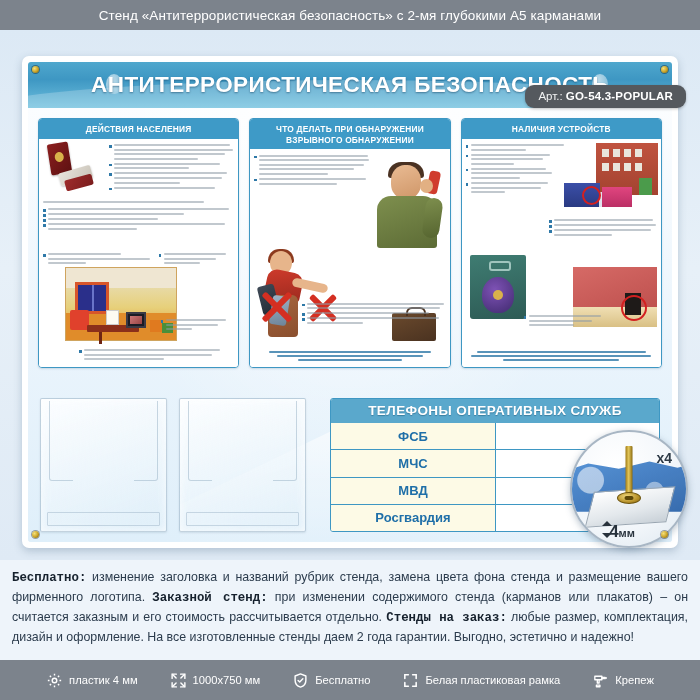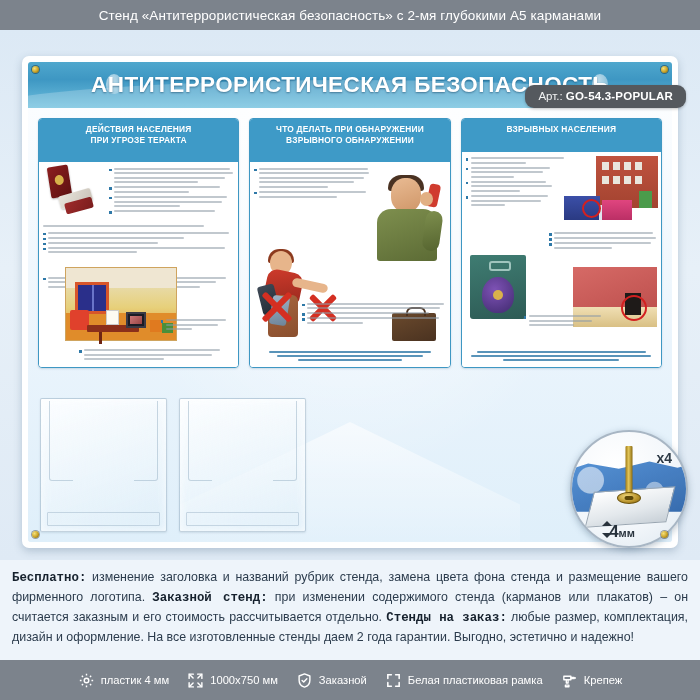--- a/index.html
+++ b/index.html
@@ -133,21 +133,21 @@
     overflow:hidden;
     display:flex; flex-direction:column;
     box-shadow:0 1px 2px rgba(40,90,130,.18);
   }
   .panel-head{
     background:#3e9ac7;
     color:#ffffff;
     font-weight:bold;
     font-size:8.4px;
     text-align:center;
-    padding:5px 3px 17px 3px;
+    padding:5px 3px 4px 3px;
     line-height:1.25;
     letter-spacing:.2px;
   }
   .panel-body{
     position:relative;
     flex:1;
     background:#ffffff;
     padding:4px 5px;
     overflow:hidden;
   }
@@ -531,21 +531,21 @@
     color:#2b3b4c;
     text-align:justify;
   }
   .desc b{ color:#16212d;font-family:Liberation Mono, monospace; }
 
   
   .featurebar{
     position:absolute; left:0; bottom:0; width:700px; height:40px;
     background:#7c838c;
     display:flex; align-items:center; justify-content:center;
-    gap:18px;
+    gap:32px;
     color:#ffffff; font-size:11.2px;
   }
   .feat{ display:flex; align-items:center; gap:6px; white-space:nowrap; }
   .feat svg{ display:block; }
 </style>
 </head>
 <body>
 
 <div class="topbar">
   <span>Стенд «Антитеррористическая безопасность» с 2-мя глубокими А5 карманами</span>
@@ -568,21 +568,20 @@
       </div>
 
       <div class="stand-body">
         <div class="bg-chev"></div>
 
         <div class="panels">
 
           <div class="panel">
             <div class="panel-head">
               <div>ДЕЙСТВИЯ НАСЕЛЕНИЯ</div>
-              <div>ПРИ УГРОЗЕ ТЕРАКТА</div>
             </div>
             <div class="panel-body">
 
               <div class="p1-docs">
                 <div class="passport"></div>
                 <div class="card-a"></div>
                 <div class="card-b"></div>
               </div>
 
               <div style="position:absolute;left:70px;top:3px;right:4px;">
@@ -730,21 +729,21 @@
               <div class="p2-warn">
                 <div class="microline micro-blue" style="width:86%;margin:2px auto"></div>
                 <div class="microline micro-blue" style="width:78%;margin:2px auto"></div>
                 <div class="microline micro-blue" style="width:56%;margin:2px auto"></div>
               </div>
             </div>
           </div>
 
           <div class="panel">
             <div class="panel-head">
-              <div>ВЗРЫВНЫХ НАСЕЛЕНИЯ</div>
+              <div>НАЛИЧИЯ УСТРОЙСТВ</div>
             </div>
             <div class="panel-body">
 
               <div style="position:absolute;left:4px;top:3px;width:50%">
                 <div class="microblock micro-bullet">
                   <div class="microline" style="width:99%"></div>
                   <div class="microline" style="width:58%"></div>
                 </div>
                 <div class="microblock micro-bullet">
                   <div class="microline" style="width:84%"></div>
@@ -818,20 +817,41 @@
             </div>
           </div>
 
         </div>
 
         <div class="pockets">
           <div class="pocket"></div>
           <div class="pocket"></div>
         </div>
 
+        <div class="phones">
+          <div class="phones-head">ТЕЛЕФОНЫ ОПЕРАТИВНЫХ СЛУЖБ</div>
+          <div class="phones-rows">
+            <div class="prow">
+              <div class="pcell-name">ФСБ</div>
+              <div class="pcell-val"></div>
+            </div>
+            <div class="prow">
+              <div class="pcell-name">МЧС</div>
+              <div class="pcell-val"></div>
+            </div>
+            <div class="prow">
+              <div class="pcell-name">МВД</div>
+              <div class="pcell-val"></div>
+            </div>
+            <div class="prow">
+              <div class="pcell-name">Росгвардия</div>
+              <div class="pcell-val"></div>
+            </div>
+          </div>
+        </div>
 
       </div>
     </div>
   </div>
 
   <div class="art-badge">
     <span class="lbl">Арт.:</span>
     <span class="val">GO-54.3-POPULAR</span>
   </div>
 
@@ -876,21 +896,21 @@
     <span>1000x750 мм</span>
   </div>
 
   <div class="feat">
     <span>
       <svg width="17" height="17" viewBox="0 0 24 24" fill="none" stroke="#ffffff" stroke-width="2" stroke-linecap="round" stroke-linejoin="round">
         <path d="M12 2.6l7.6 3v6c0 5-3.3 8.6-7.6 9.8C7.7 20.2 4.4 16.6 4.4 11.6v-6z"></path>
         <path d="M8.6 11.9l2.3 2.3 4.4-4.6"></path>
       </svg>
     </span>
-    <span>Заказной</span>
+    <span>Бесплатно</span>
   </div>
 
   <div class="feat">
     <span>
       <svg width="17" height="17" viewBox="0 0 24 24" fill="none" stroke="#ffffff" stroke-width="2.2" stroke-linecap="round">
         <path d="M4 9V4h5M20 9V4h-5M4 15v5h5M20 15v5h-5"></path>
       </svg>
     </span>
     <span>Белая пластиковая рамка</span>
   </div>

